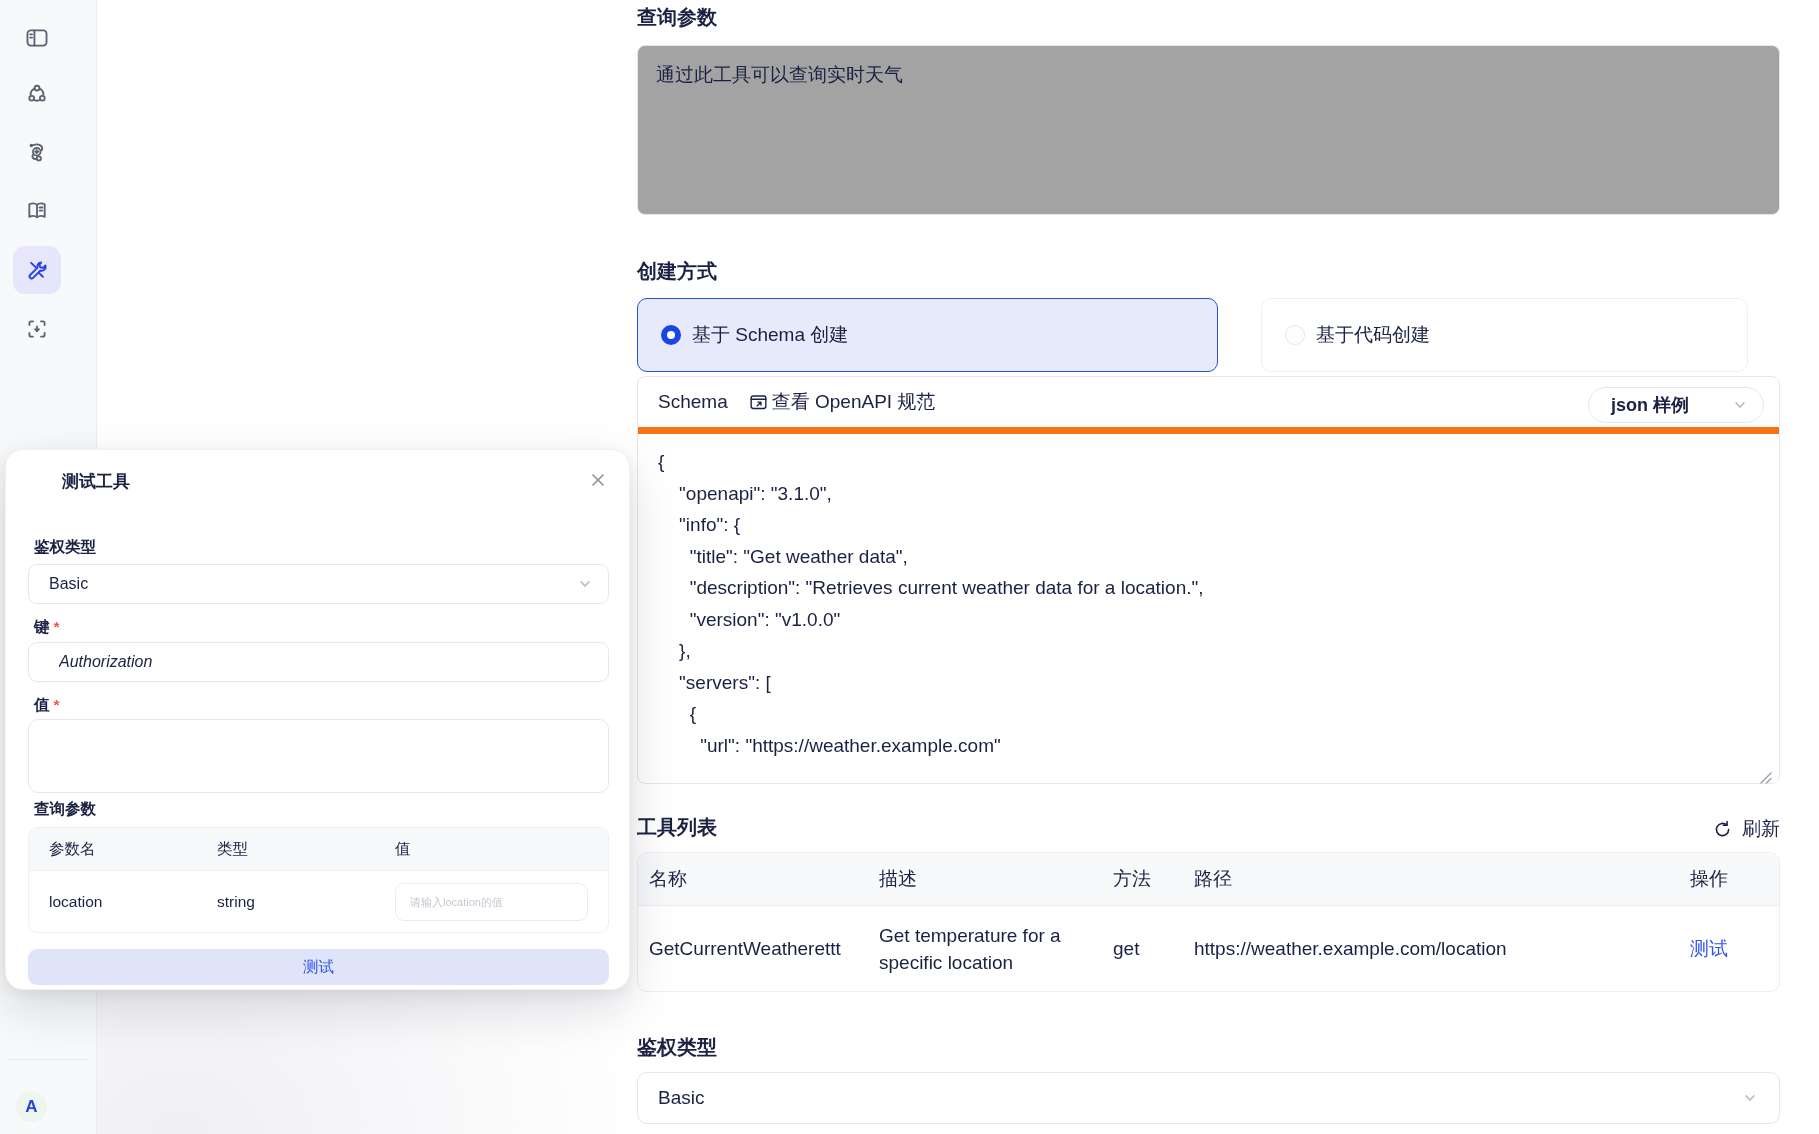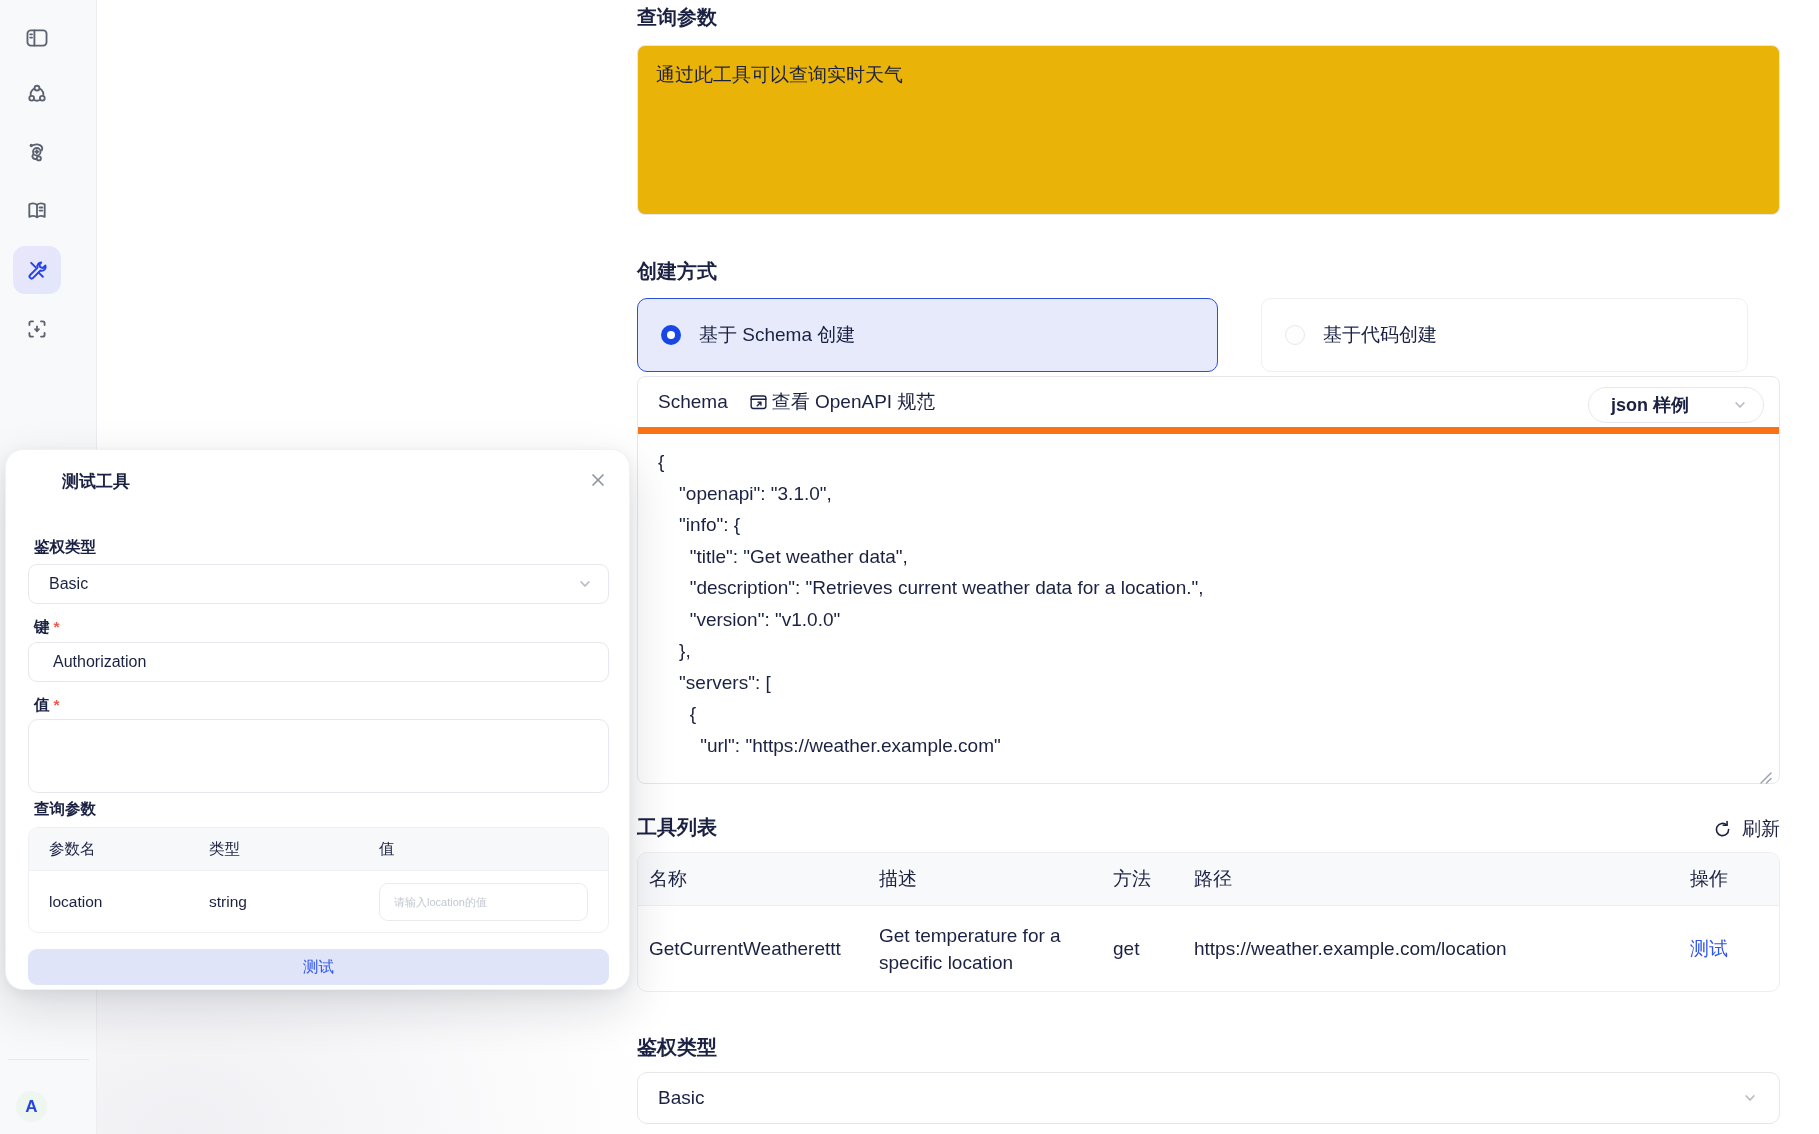--- a/index.html
+++ b/index.html
@@ -15,23 +15,23 @@
   .side-icon.active svg { stroke:#2742e8; stroke-width:1.8; }
   .side-divider { position:absolute; left:8px; top:1059px; width:81px; height:1px; background:#e8e8ec; }
   .avatar { position:absolute; left:16px; top:1091px; width:31px; height:31px; border-radius:50%; background:#edf6ef; color:#2544e0; font-size:17px; font-weight:600; display:flex; align-items:center; justify-content:center; cursor:pointer; }
 
   .bl-tint { position:absolute; left:97px; top:760px; width:560px; height:374px; background:radial-gradient(ellipse at 15% 100%, #f0f0f4 0%, rgba(240,240,244,0) 70%); pointer-events:none; }
 
   
   .main { position:absolute; left:637px; top:0; width:1143px; height:1134px; }
   .sec-h { position:absolute; left:0; font-size:20px; font-weight:600; color:var(--text-dark,#1b2142); }
 
-  .desc-box { position:absolute; left:0; top:45px; width:1143px; height:170px; border:1px solid var(--border,#e5e7eb); border-radius:8px; background:#eab308; font-size:19px; line-height:27px; padding:15px 18px; color:var(--text-dark,#1b2142); resize:none; outline:none; font-family:inherit; }
-
-  .method-card { position:absolute; top:298px; height:74px; border-radius:10px; display:flex; align-items:center; gap:18px; padding-left:23px; font-size:19px; cursor:pointer; background:#fff; border:1px solid #f0f0f3; }
+  .desc-box { position:absolute; left:0; top:45px; width:1143px; height:170px; border:1px solid var(--border,#e5e7eb); border-radius:8px; background:#a3a3a3; font-size:19px; line-height:27px; padding:15px 18px; color:var(--text-dark,#1b2142); resize:none; outline:none; font-family:inherit; }
+
+  .method-card { position:absolute; top:298px; height:74px; border-radius:10px; display:flex; align-items:center; gap:11px; padding-left:23px; font-size:19px; cursor:pointer; background:#fff; border:1px solid #f0f0f3; }
   .method-card.selected { background:var(--selected-card-bg,#e7eafb); border:1.5px solid var(--selected-card-border,#2b4fd7); }
   .radio { width:20px; height:20px; border-radius:50%; position:relative; flex:0 0 auto; }
   .radio.on { background:var(--radio-blue,#1847e6); }
   .radio.on::after { content:""; position:absolute; left:6px; top:6px; width:8px; height:8px; border-radius:50%; background:#fff; }
   .radio.off { background:#fdfdfe; border:1px solid #e7e8ed; }
 
   .schema-card { position:absolute; left:0; top:376px; width:1143px; height:408px; border:1px solid var(--border,#e5e7eb); border-radius:8px; background:#fff; }
   .schema-head { position:relative; height:57px; border-bottom:7px solid #f97316; display:flex; align-items:center; padding:0 20px; }
   .schema-title { font-size:19px; font-weight:500; margin-right:20px; }
   .spec-link { display:flex; align-items:center; gap:3px; font-size:19px; color:var(--text-dark,#1b2142); cursor:pointer; }
@@ -59,24 +59,24 @@
 
   
   .modal { position:absolute; left:5px; top:449px; width:625px; height:541px; background:#fff; border:1px solid #f1f1f4; border-radius:18px; box-shadow:0 18px 50px rgba(15,23,42,.14), 0 4px 14px rgba(15,23,42,.06); }
   .m-title { position:absolute; left:28px; top:20px; font-size:17px; font-weight:700;margin-left:28px; }
   .m-close { position:absolute; right:20px; top:19px; width:22px; height:22px; display:flex; align-items:center; justify-content:center; cursor:pointer; }
   .m-close svg { width:16px; height:16px; stroke:#8f96a3; stroke-width:1.7; stroke-linecap:round; }
   .m-label { position:absolute; left:28px; font-size:15.5px; font-weight:600; }
   .req { color:#f0584f; margin-left:4px; font-weight:600; }
   .m-control { position:absolute; left:22px; width:581px; height:40px; border:1px solid #e6e8ee; border-radius:9px; background:#fff; font-size:16px; }
   .m-select { display:flex; align-items:center; justify-content:space-between; padding:0 16px 0 20px; cursor:pointer; }
-  .m-input { padding:0 24px; font-family:inherit; color:var(--text-dark,#1b2142); outline:none; }
+  .m-input { padding:0 30px; font-family:inherit; color:var(--text-dark,#1b2142); outline:none;font-style:italic; }
   .m-textarea { position:absolute; left:22px; top:269px; width:581px; height:74px; border:1px solid #e6e8ee; border-radius:10px; resize:none; outline:none; font-family:inherit; font-size:16px; padding:10px 16px; }
   .p-table { position:absolute; left:22px; top:377px; width:581px; border:1px solid #eef0f3; border-radius:10px; overflow:hidden; background:#fff; }
-  .p-head, .p-row { display:grid; grid-template-columns:160px 170px 1fr; align-items:center; padding:0 20px; }
+  .p-head, .p-row { display:grid; grid-template-columns:160px 170px 1fr; align-items:center; padding:0 20px;gap:8px; }
   .p-head { height:42px; background:#f7f8fa; font-size:15.5px; font-weight:500; }
   .p-row { height:62px; border-top:1px solid #eef0f3; font-size:15.5px; }
   .p-input { width:100%; height:38px; border:1px solid #e9ebef; border-radius:9px; padding:0 14px; font-size:11px; font-family:inherit; color:var(--text-dark,#1b2142); outline:none; }
   .p-input::placeholder { color:var(--placeholder,#c3c7d1); }
   .m-button { position:absolute; left:22px; top:499px; width:581px; height:36px; background:var(--test-button-bg,#dfe4f9); color:var(--accent,#2f54eb); border:none; border-radius:9px; font-size:15.5px; font-weight:500; font-family:inherit; cursor:pointer; }
 </style>
 </head>
 <body>
 
 <div class="app">

